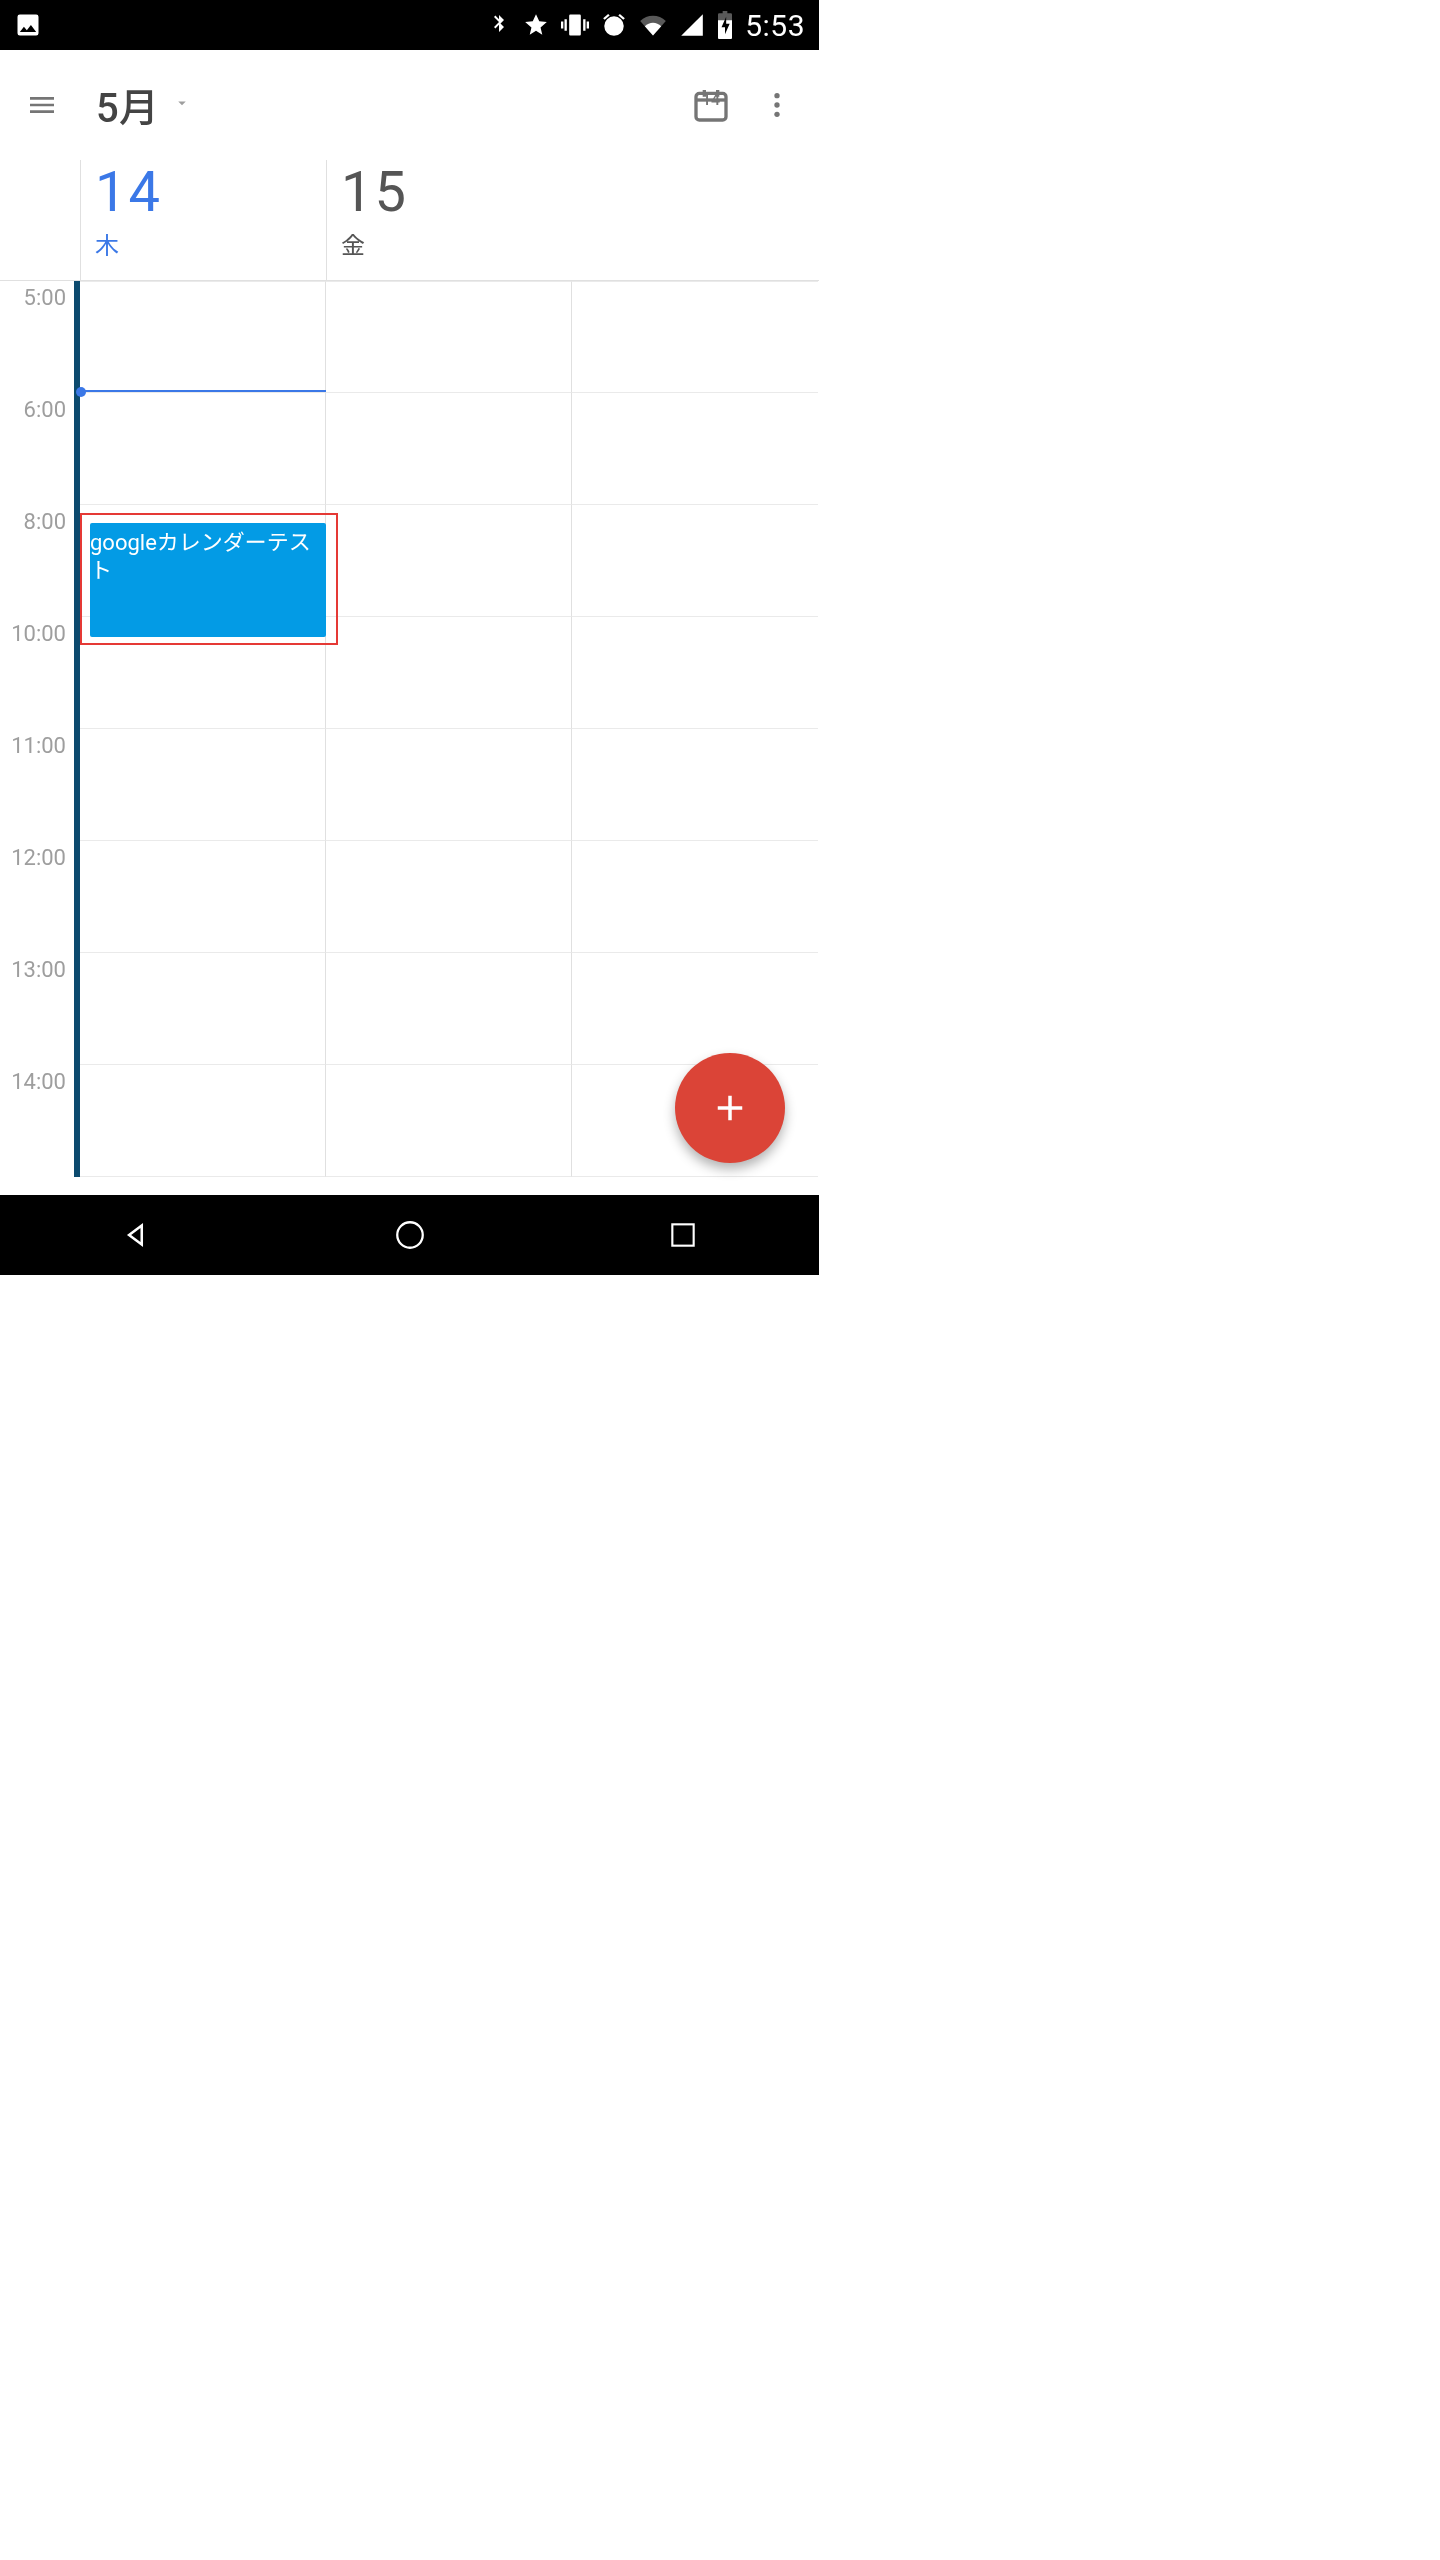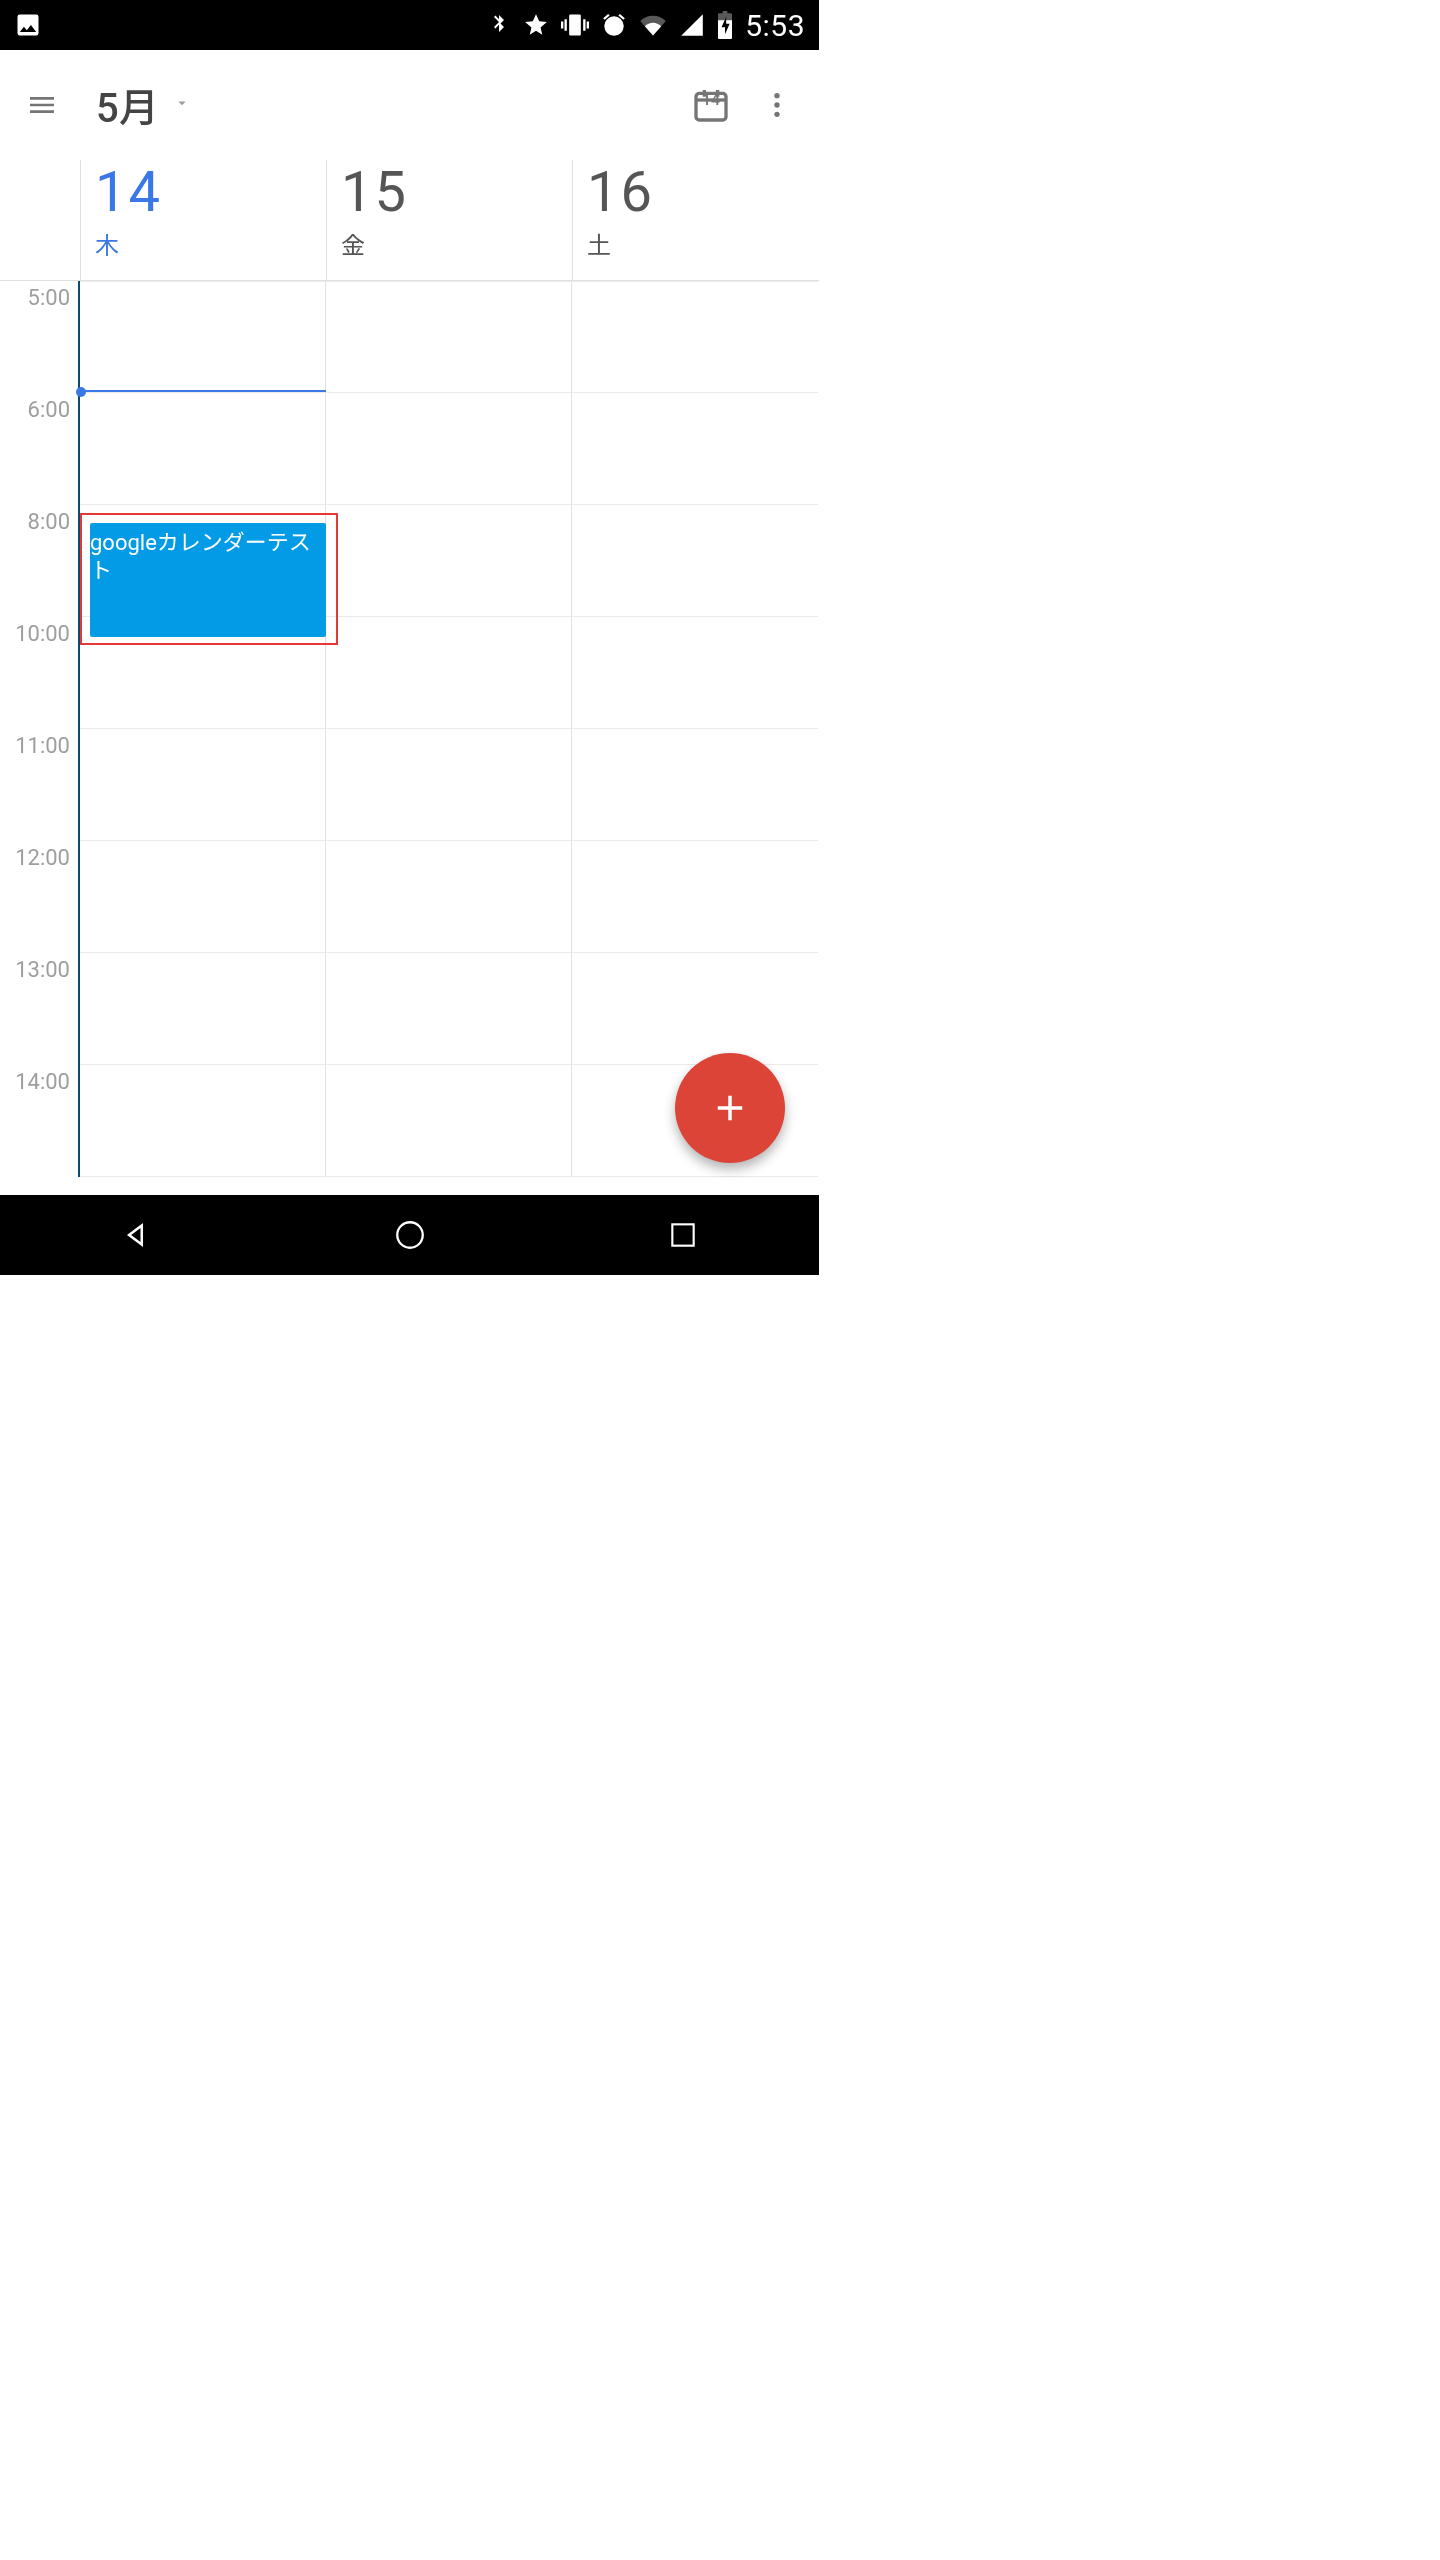--- a/index.html
+++ b/index.html
@@ -101,21 +101,21 @@
 }
 .hour-row {
   position: relative;
   height: 112px;
   display: flex;
 }
 .hour-row:first-child .hour-cell { border-top: 1px solid #eaeaea; }
 .hour-label {
   width: 80px;
   flex: 0 0 80px;
-  border-right: 2px solid #0c4a6e;
+  border-right: 6px solid #0c4a6e;
   text-align: right;
   padding-right: 8px;
   font-size: 22px;
   color: #9e9e9e;
   box-sizing: border-box;
   padding-top: 4px;
 }
 .hour-cell {
   flex: 0 0 246px;
   width: 246px;
@@ -278,24 +278,20 @@
   <div class="days-header">
     <div class="time-gutter-head"></div>
     <div class="day-head today">
       <div class="day-num">14</div>
       <div class="day-dow">木</div>
     </div>
     <div class="day-head">
       <div class="day-num">15</div>
       <div class="day-dow">金</div>
     </div>
-    <div class="day-head">
-      <div class="day-num">16</div>
-      <div class="day-dow">土</div>
-    </div>
   </div>
 
   <div class="grid-wrap" id="grid">
 
   <div class="hour-row">
         <div class="hour-label">5:00</div>
         <div class="hour-cell"></div>
         <div class="hour-cell"></div>
         <div class="hour-cell"></div>
       </div>

